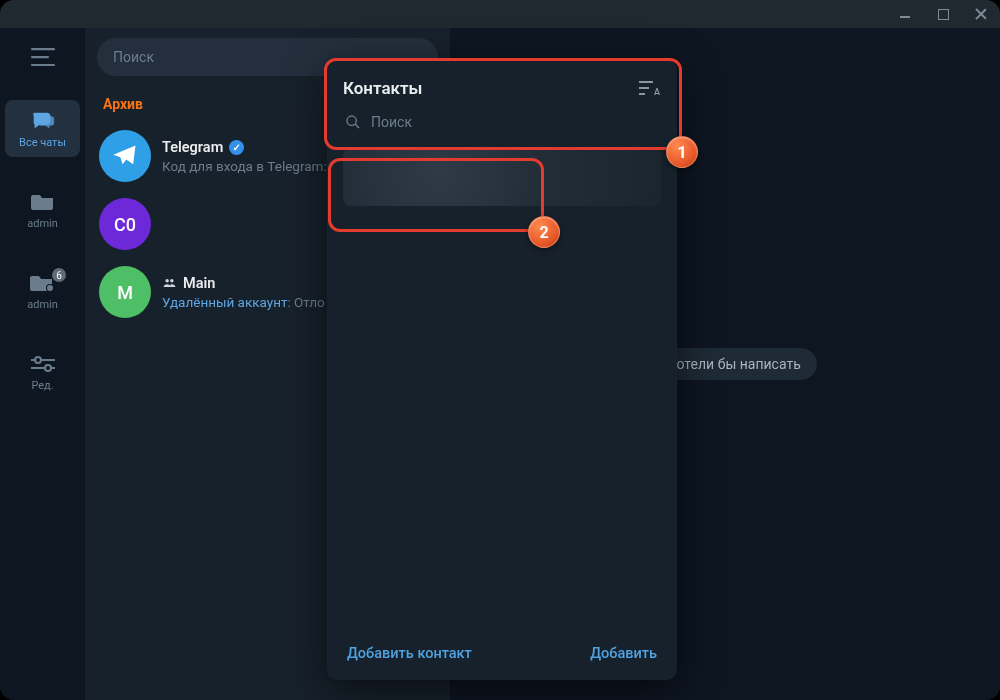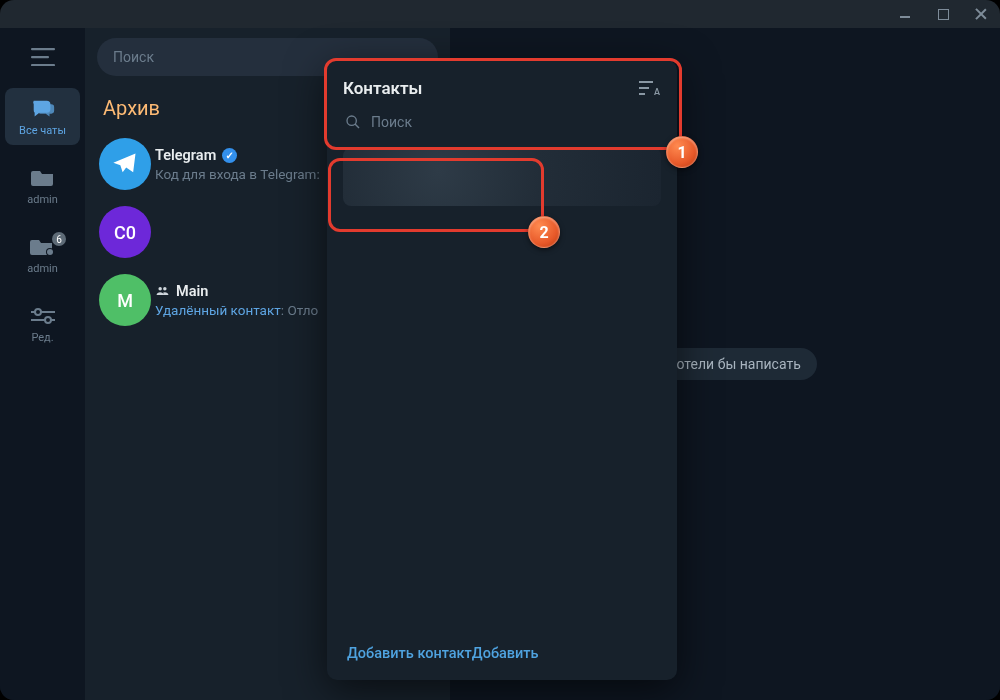--- a/index.html
+++ b/index.html
@@ -26,21 +26,21 @@
   .win-close::after { transform: rotate(-45deg); }
 
   .app {
     position: absolute; top: 28px; left: 0; right: 0; bottom: 0;
     display: flex; background: #0e1621;
   }
 
   
   .rail {
     width: 85px; background: #0e1621; display: flex; flex-direction: column;
-    align-items: center; padding-top: 10px; gap: 12px;
+    align-items: center; padding-top: 10px; gap: 24px;
   }
   .menu-btn {
     width: 44px; height: 38px; display: flex; align-items: center; justify-content: center;
     color: #6b7c8c; border-radius: 6px;
   }
   .rail-item {
     width: 75px; padding: 10px 2px 8px; display: flex; flex-direction: column; align-items: center;
     color: #6b7c8c; font-size: 11px; gap: 4px; border-radius: 8px; position: relative;
   }
   .rail-item.active { background: #22303f; color: #5ea5e3; }
@@ -53,24 +53,24 @@
 
   
   .chatcol {
     width: 365px; background: #17212b; display: flex; flex-direction: column;
   }
   .searchbar {
     margin: 10px 12px 8px; height: 38px; background: #242f3d; border-radius: 19px;
     display: flex; align-items: center; padding: 0 16px; color: #6b7c8c; font-size: 14px;
   }
   .section-title {
-    color: #fdba74; font-size: 20px; font-weight: 400; padding: 12px 18px 10px;
+    color: #f97316; font-size: 14px; font-weight: 700; padding: 12px 18px 10px;
   }
   .chat {
-    display: flex; align-items: center; padding: 8px 14px; gap: 4px; color: #cfd6dc;
+    display: flex; align-items: center; padding: 8px 14px; gap: 11px; color: #cfd6dc;
   }
   .avatar {
     width: 52px; height: 52px; border-radius: 50%; flex-shrink: 0;
     display: flex; align-items: center; justify-content: center; color: #fff; font-weight: 500; font-size: 18px;
   }
   .chat-lines { flex: 1; min-width: 0; }
   .chat-name { display: flex; align-items: center; gap: 6px; color: #e9edef; font-size: 14.5px; font-weight: 600; }
   .chat-sub { color: #6b7c8c; font-size: 13.5px; white-space: nowrap; overflow: hidden; text-overflow: ellipsis; margin-top: 2px; }
   .chat-sub .link { color: #5ea5e3; }
   .verify-badge {
@@ -106,21 +106,21 @@
   .modal-search {
     display: flex; align-items: center; gap: 10px; padding: 8px 18px 12px; color: #6b7c8c; font-size: 14px;
   }
   .modal-body { flex: 1; padding: 4px 10px; }
   .contact-slot {
     height: 58px; margin: 2px 6px 6px; border-radius: 8px;
     background: radial-gradient(circle at 30% 40%, #2e3b47 0%, #222d38 45%, #1b2530 100%);
     filter: blur(0.3px);
   }
   .modal-foot {
-    display: flex; padding: 14px 20px 18px;
+    display: flex; justify-content: space-between; padding: 14px 20px 18px;
     color: #4fa3e0; font-size: 14.5px; font-weight: 500;
   }
 
   
   .hl {
     position: absolute; border: 3px solid #e33b2e; border-radius: 12px; pointer-events: none;
   }
   .hl1 { left: 324px; top: 58px; width: 358px; height: 92px; }
   .hl2 { left: 328px; top: 158px; width: 216px; height: 74px; }
 
@@ -236,21 +236,21 @@
             <span>M</span>
           </div>
         <div class="chat-lines">
           <div class="chat-name">
             <svg width="15" height="14" viewBox="0 0 24 24">
                 <path fill="#cfd6dc" d="M8 11a3 3 0 1 0 0-6 3 3 0 0 0 0 6zm8 0a3 3 0 1 0 0-6 3 3 0 0 0 0 6zM2 19v-1c0-2 3-4 6-4s6 2 6 4v1H2zm12 0v-1c0-1-.4-2-1.2-2.8 1-.7 2.3-1.2 3.2-1.2 3 0 6 2 6 4v1h-8z"></path>
               </svg>
             <span>Main</span>
           </div>
           <div class="chat-sub">
-            <span class="link">Удалённый контакт</span><span>: Отло</span>
+            <span class="link">Удалённый аккаунт</span><span>: Отло</span>
           </div>
         </div>
       </div>
     </div>
 
     <div class="main">
       <div class="placeholder-pill">
         <span>му хотели бы написать</span>
       </div>
     </div>

